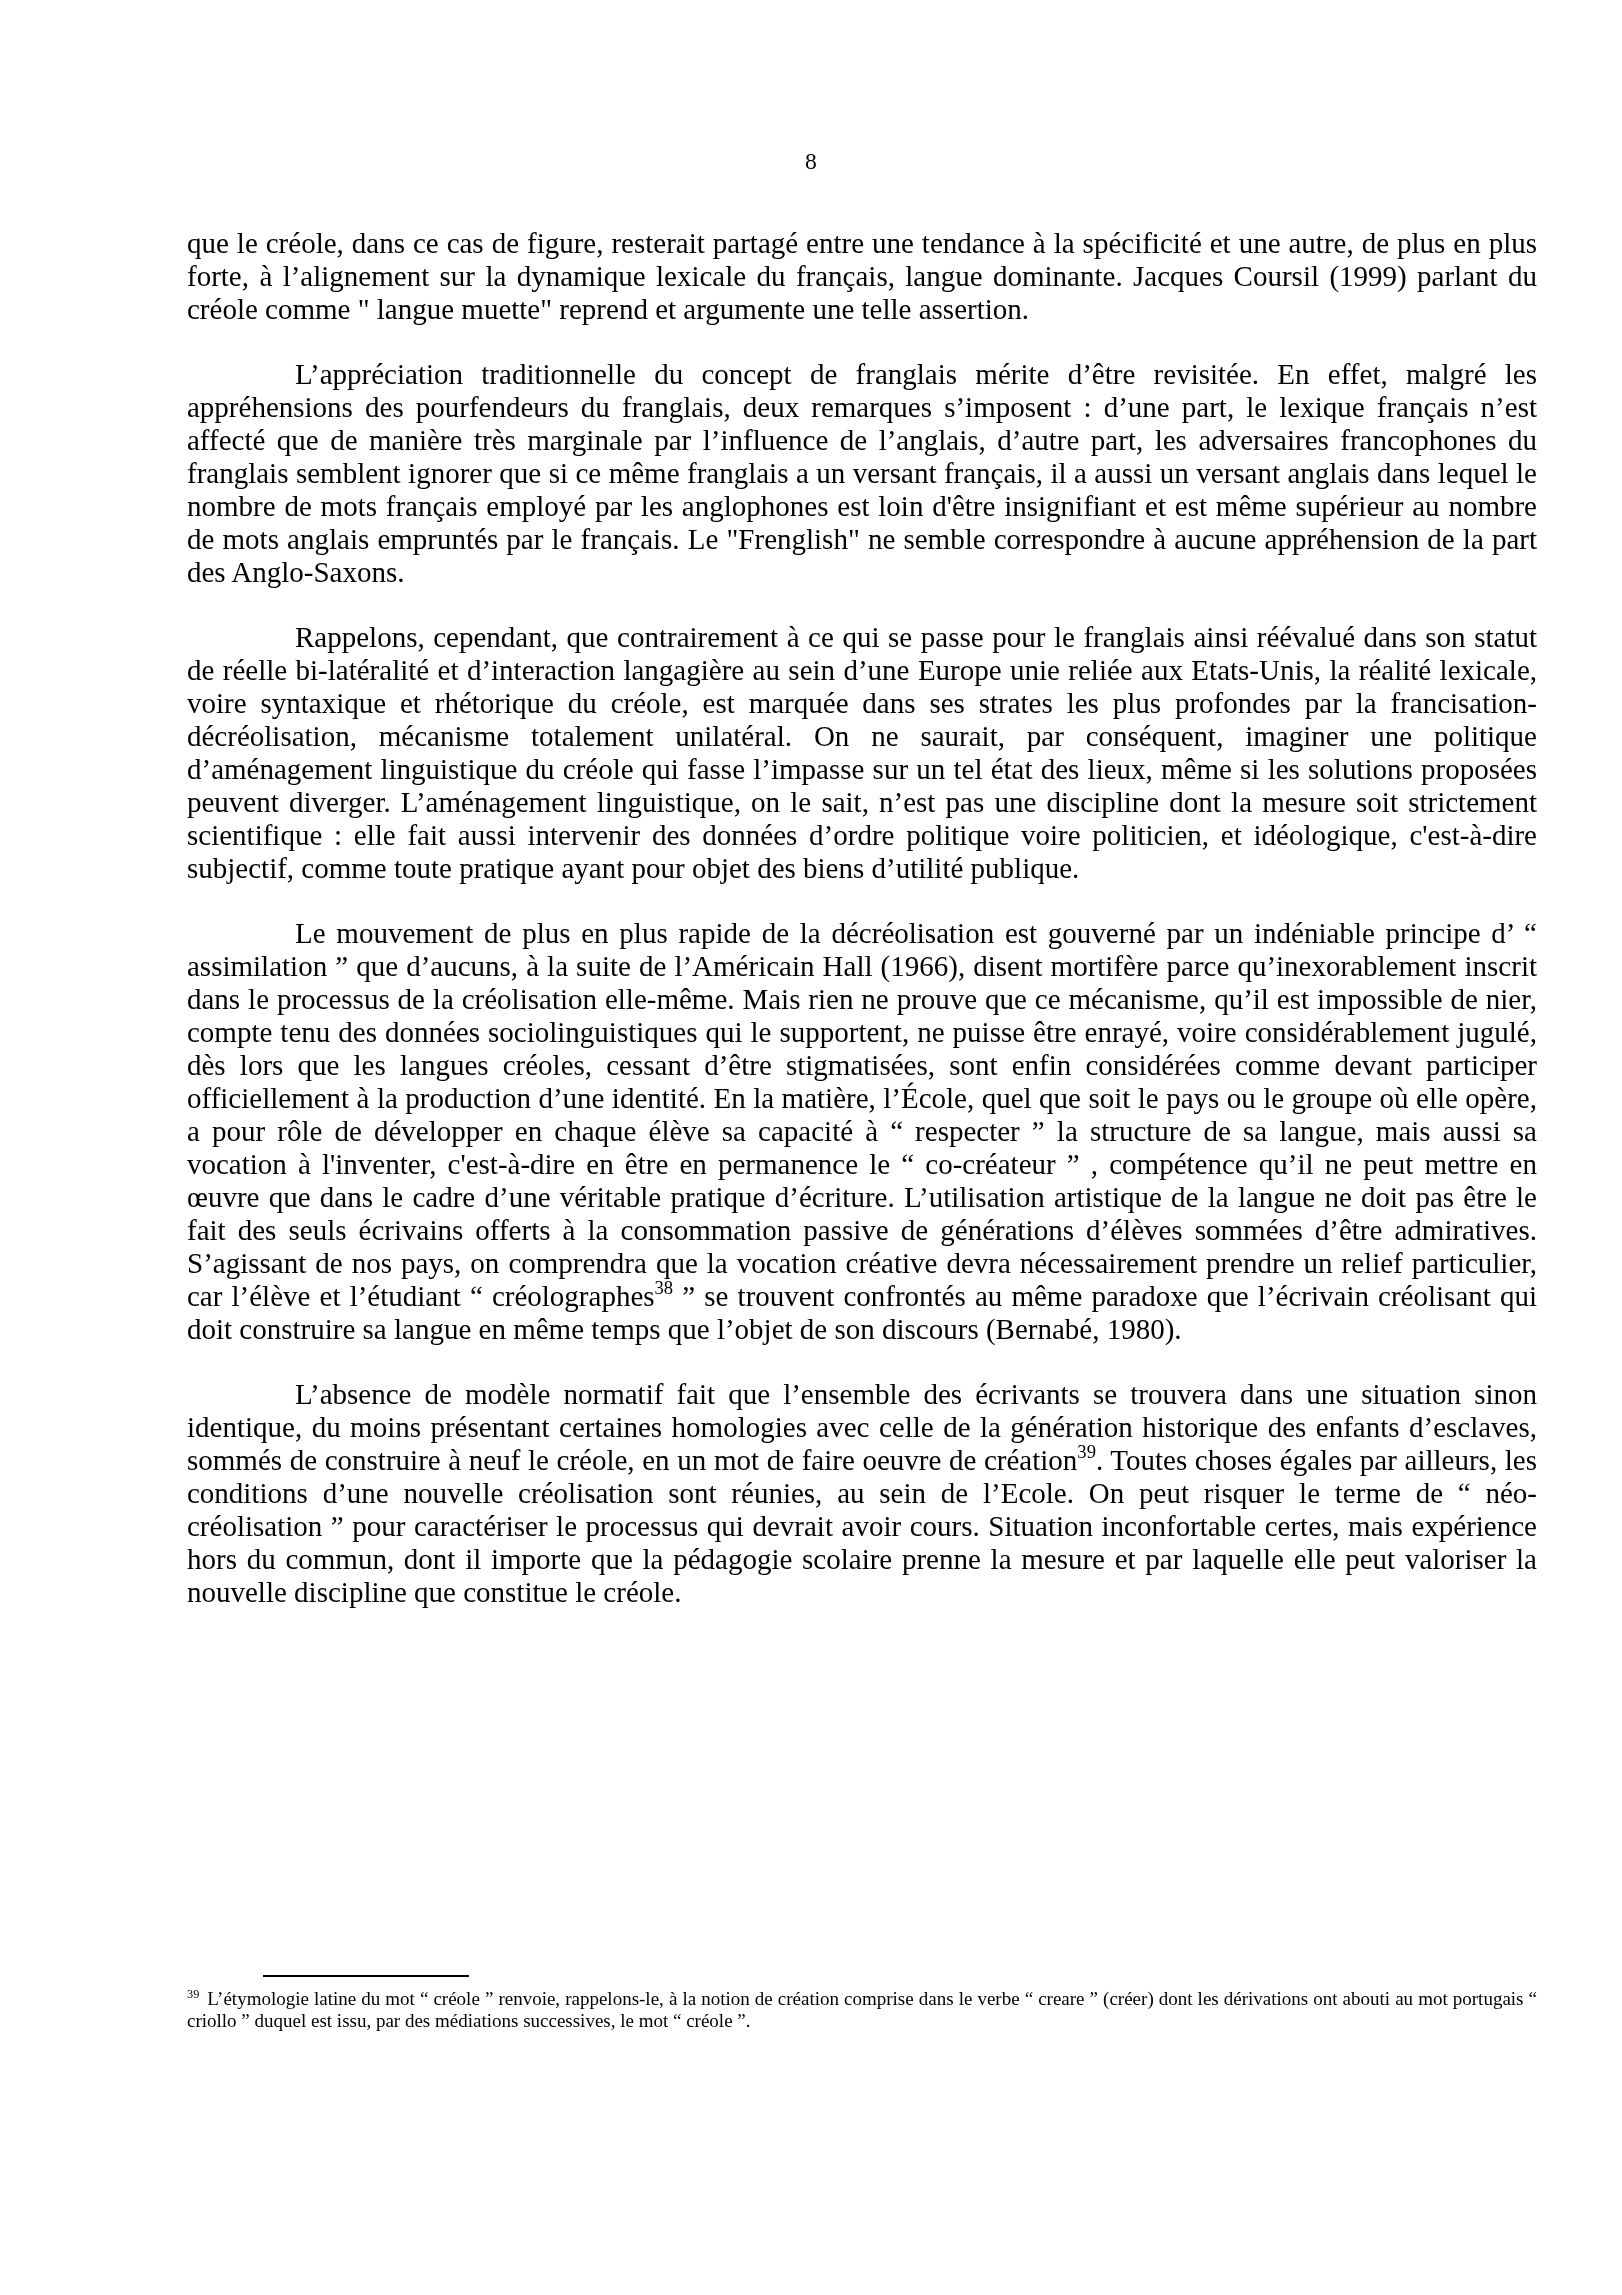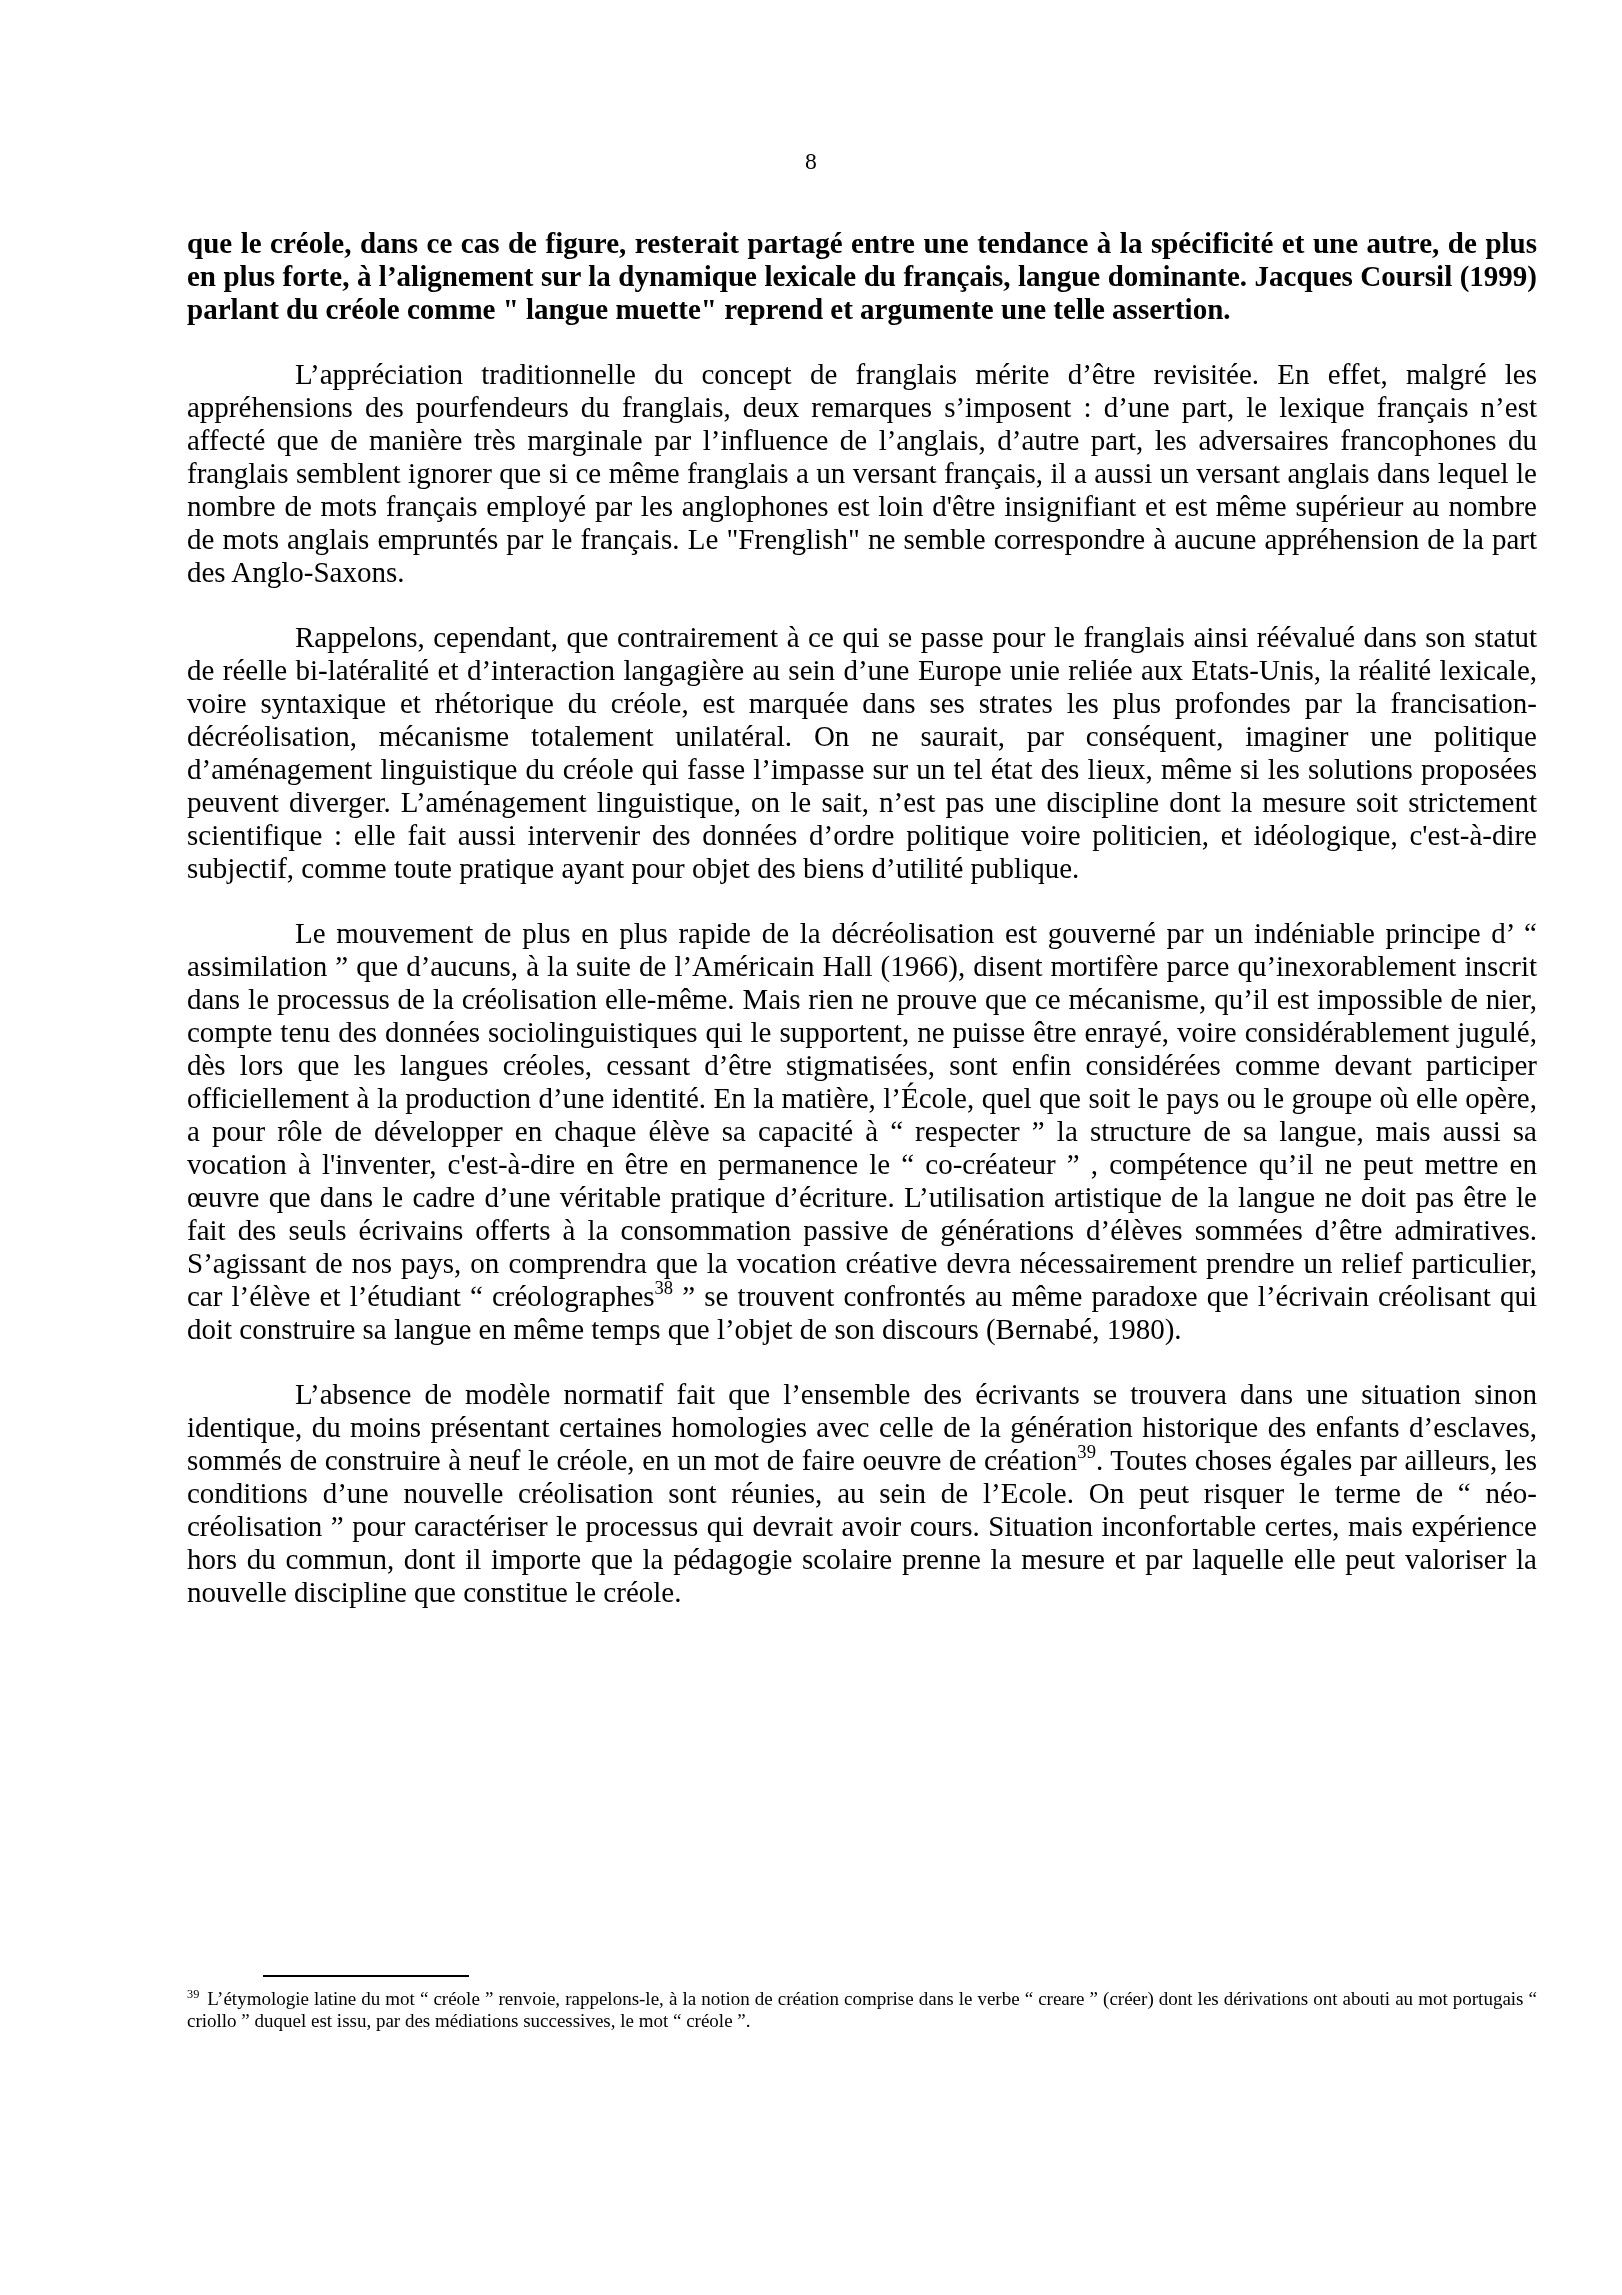--- a/index.html
+++ b/index.html
@@ -7,21 +7,21 @@
   .page-number {
     position: absolute; top: 150px; left: 0; width: 1622px; text-align: center;
     font-family: "Liberation Serif", serif; font-size: 23.6px; line-height: 1;
   }
   .body-text {
     position: absolute; top: 227px; left: 187px; width: 1350px;
     font-family: "Liberation Serif", serif; font-size: 29px; line-height: 33px;
     text-align: justify; hyphens: none;
   }
   .para { margin: 0 0 32px 0; text-indent: 108px; }
-  .para.first { text-indent: 0; font-weight: bold; }
+  .para.first { text-indent: 0; }
   .para:last-child { margin-bottom: 0; }
   sup.fnref { font-size: 18.6px; line-height: 0; vertical-align: 11.8px; }
   .fn-rule {
     position: absolute; top: 1975px; left: 263px; width: 206px; height: 1.5px; background: #000;
   }
   .footnotes {
     position: absolute; top: 1988px; left: 187px; width: 1350px;
     font-family: "Liberation Serif", serif; font-size: 19px; line-height: 21.6px;
   }
   .footnote { margin: 0; text-align: justify; }

